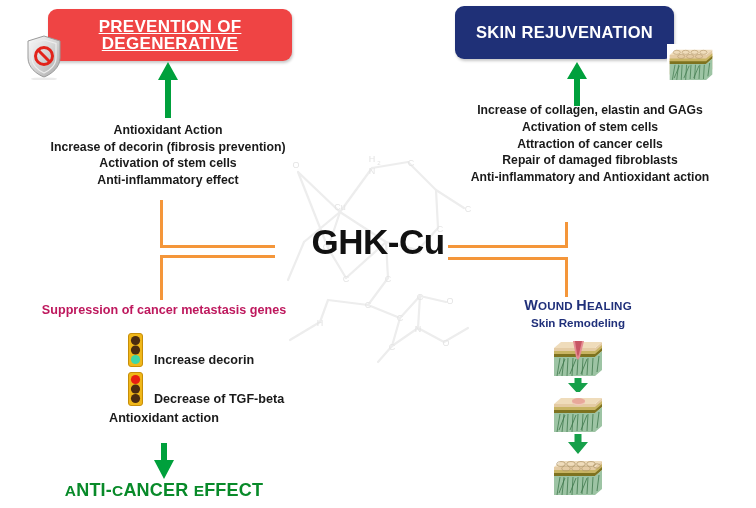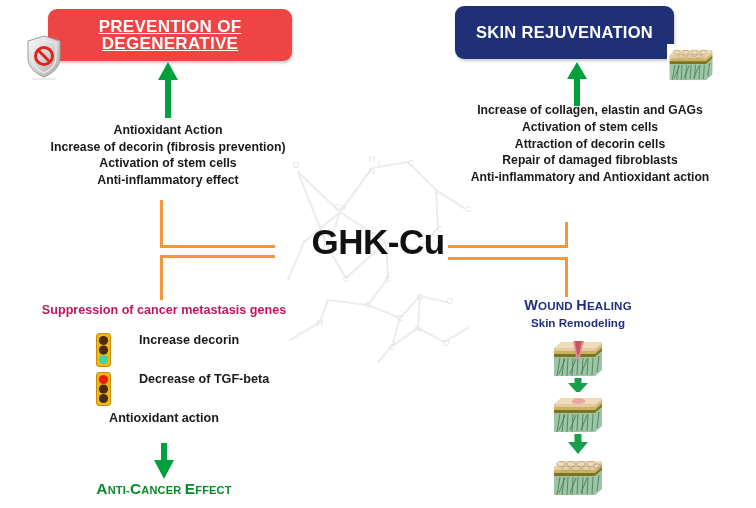--- a/index.html
+++ b/index.html
@@ -99,39 +99,40 @@
   .oline{position:absolute;background:#F4963A;}
 
   
   #cancer-title{
     position:absolute;left:14px;top:303px;width:300px;
     text-align:center;font-weight:bold;font-size:12.6px;color:#be185d;
     white-space:nowrap;
   }
   .bullet-row{
     position:absolute;
-    display:flex;align-items:flex-start;gap:28px;
+    display:flex;align-items:flex-end;gap:11px;
     font-weight:bold;font-size:12.6px;color:#1a1a1a;
     white-space:nowrap;
+    margin-left:32px;
   }
   #row-decorin{left:96px;top:333px;}
   #row-tgf{left:96px;top:372px;}
   #antiox-line{
     position:absolute;left:14px;top:411px;width:300px;
     text-align:center;font-weight:bold;font-size:12.6px;color:#1a1a1a;
     white-space:nowrap;
   }
   .tl{width:15px;height:34px;}
 
   #anticancer{
     position:absolute;left:14px;top:480px;width:300px;
     text-align:center;color:#088A29;font-weight:bold;
     font-size:15.5px;letter-spacing:.2px;white-space:nowrap;
   }
-  #anticancer .sm{font-size:11px;}
+  #anticancer .sm{font-size:18px;}
 
   
   #wound-title{
     position:absolute;left:478px;top:297px;width:200px;
     text-align:center;color:#20307A;font-weight:bold;
     font-size:14.4px;letter-spacing:.2px;white-space:nowrap;
   }
   #wound-title .sm{font-size:11.6px;}
   #wound-sub{
     position:absolute;left:478px;top:316px;width:200px;
@@ -269,21 +270,21 @@
     <rect x="0" y="0" width="54" height="42" fill="none" stroke="#ffffff" stroke-width="2"></rect>
   </svg>
 
   <svg class="arrow" style="left:565px;top:62px;width:24px;height:44px;" viewBox="0 0 24 44">
     <polygon points="12,0 22,17 15,17 15,44 9,44 9,17 2,17" fill="#00A03C"></polygon>
   </svg>
 
   <div class="txtblock" id="list-right">
     <span class="ln">Increase of collagen, elastin and GAGs</span>
     <span class="ln">Activation of stem cells</span>
-    <span class="ln">Attraction of decorin cells</span>
+    <span class="ln">Attraction of cancer cells</span>
     <span class="ln">Repair of damaged fibroblasts</span>
     <span class="ln">Anti-inflammatory and Antioxidant action</span>
   </div>
 
   <div id="ghk">GHK-Cu</div>
 
   <div class="oline" style="left:160px;top:200px;width:3px;height:48px;"></div>
   <div class="oline" style="left:160px;top:245px;width:115px;height:3px;"></div>
 
   <div class="oline" style="left:160px;top:255px;width:115px;height:3px;"></div>

